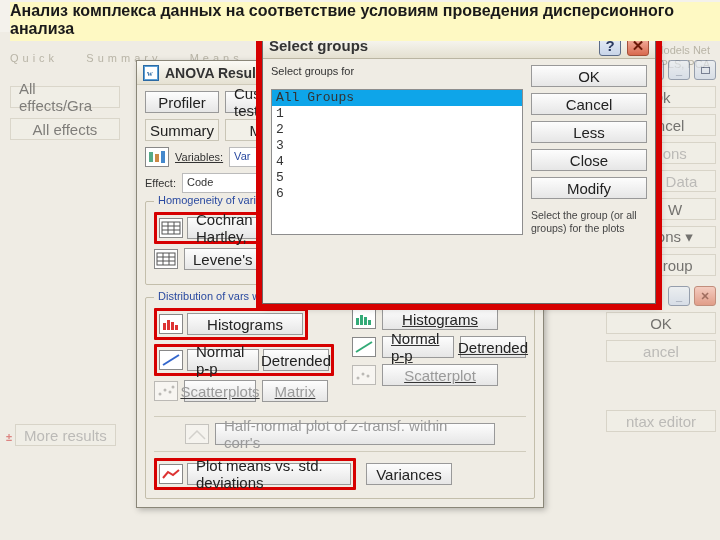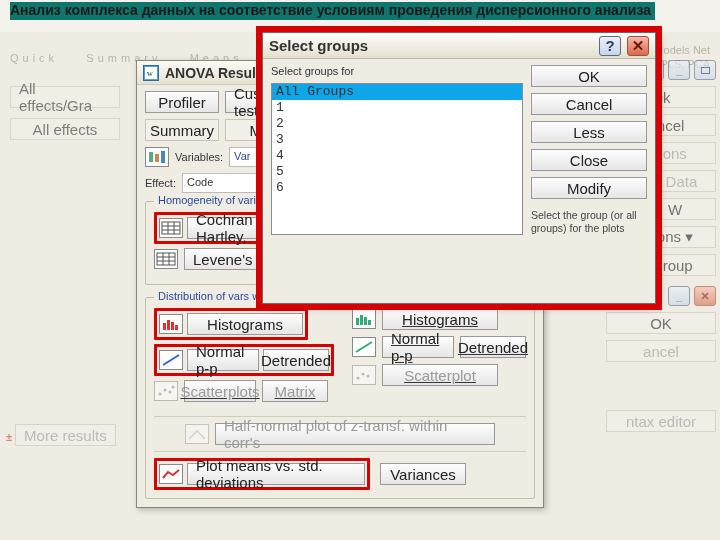--- a/index.html
+++ b/index.html
@@ -16,26 +16,26 @@
   }
   .bg-covered {
     position: absolute;
     top: 32px; left: 0; right: 0; bottom: 0;
     background: #efece4;
     filter: blur(0.3px);
   }
   .heading {
     position: absolute;
     top: 2px; left: 10px;
-    font-size: 14px;
+    font-size: 16px;
     font-weight: bold;
     color: #1a1a1a;
     line-height: 1.15;
     z-index: 50;
-    background: #0f766e;
+    background: #fef9c3;
     padding: 0 4px 2px 0;
   }
   .btn {
     display: inline-flex;
     align-items: center;
     justify-content: center;
     height: 22px;
     padding: 0 8px;
     border: 1px solid #999;
     background: linear-gradient(#fdfdfd,#e6e6e6);
@@ -266,21 +266,21 @@
       <div class="btn flat" style="width:94px">Means</div>
     </div>
     <div class="row">
       <span class="icon-box">
         <svg class="mini-svg" viewBox="0 0 20 14">
             <rect x="2" y="2" width="4" height="10" fill="#5a8"></rect>
             <rect x="8" y="4" width="4" height="8" fill="#c84"></rect>
             <rect x="14" y="1" width="4" height="12" fill="#48c"></rect>
           </svg>
       </span>
-      <span style="cursor:pointer">Variables:</span>
+      <span style="text-decoration:underline;cursor:pointer">Variables:</span>
       <span class="field" style="width:60px;color:#2a4aa0">Var</span>
     </div>
     <div class="row">
       <span>Effect:</span>
       <span class="field" style="width:120px">Code</span>
     </div>
 
     <div class="group-frame" style="margin-top:8px;">
       <div class="group-title">Homogeneity of variances</div>
       <div class="red-box" style="padding:2px;display:inline-flex;gap:4px;align-items:center;">
@@ -391,38 +391,38 @@
         <span class="btn gray" style="width:280px">Half-normal plot of z-transf. within corr's</span>
       </div>
       <div style="border-top:1px solid #d0ccbd;margin:6px 0"></div>
       <div style="display:flex;gap:10px;align-items:center;">
         <div class="red-box" style="padding:2px;display:inline-flex;gap:4px;align-items:center;">
           <span class="icon-box">
             <svg class="mini-svg" viewBox="0 0 20 14">
                 <polyline points="2,11 7,5 12,8 18,3" fill="none" stroke="#d33" stroke-width="2"></polyline>
               </svg>
           </span>
-          <span class="btn" style="width:178px">Plot means vs. std. deviations</span>
+          <span class="btn" style="width:164px">Plot means vs. std. deviations</span>
         </div>
         <span class="btn" style="width:86px">Variances</span>
       </div>
     </div>
   </div>
 </div>
 
 <div class="sg-win">
   <div class="sg-title">
     <span>Select groups</span>
     <span class="spacer"></span>
     <span class="winctl">?</span>
     <span class="winctl close">✕</span>
   </div>
   <div class="sg-body">
     <div style="flex:1;display:flex;flex-direction:column;">
-      <div style="margin-bottom:6px;">Select groups for</div>
+      <div style="margin-bottom:12px;">Select groups for</div>
       <div class="listbox">
         <div class="sel">All Groups</div>
         <div>1</div>
         <div>2</div>
         <div>3</div>
         <div>4</div>
         <div>5</div>
         <div>6</div>
       </div>
     </div>

